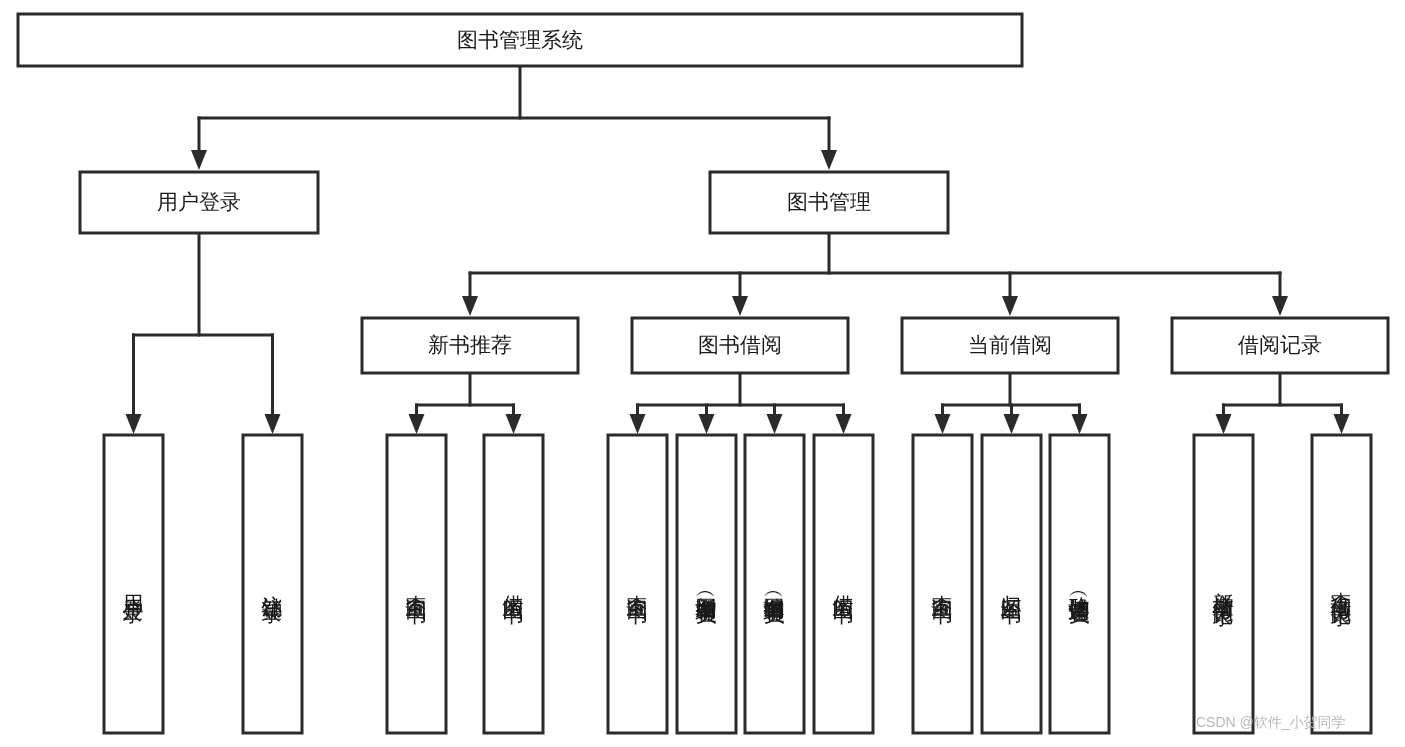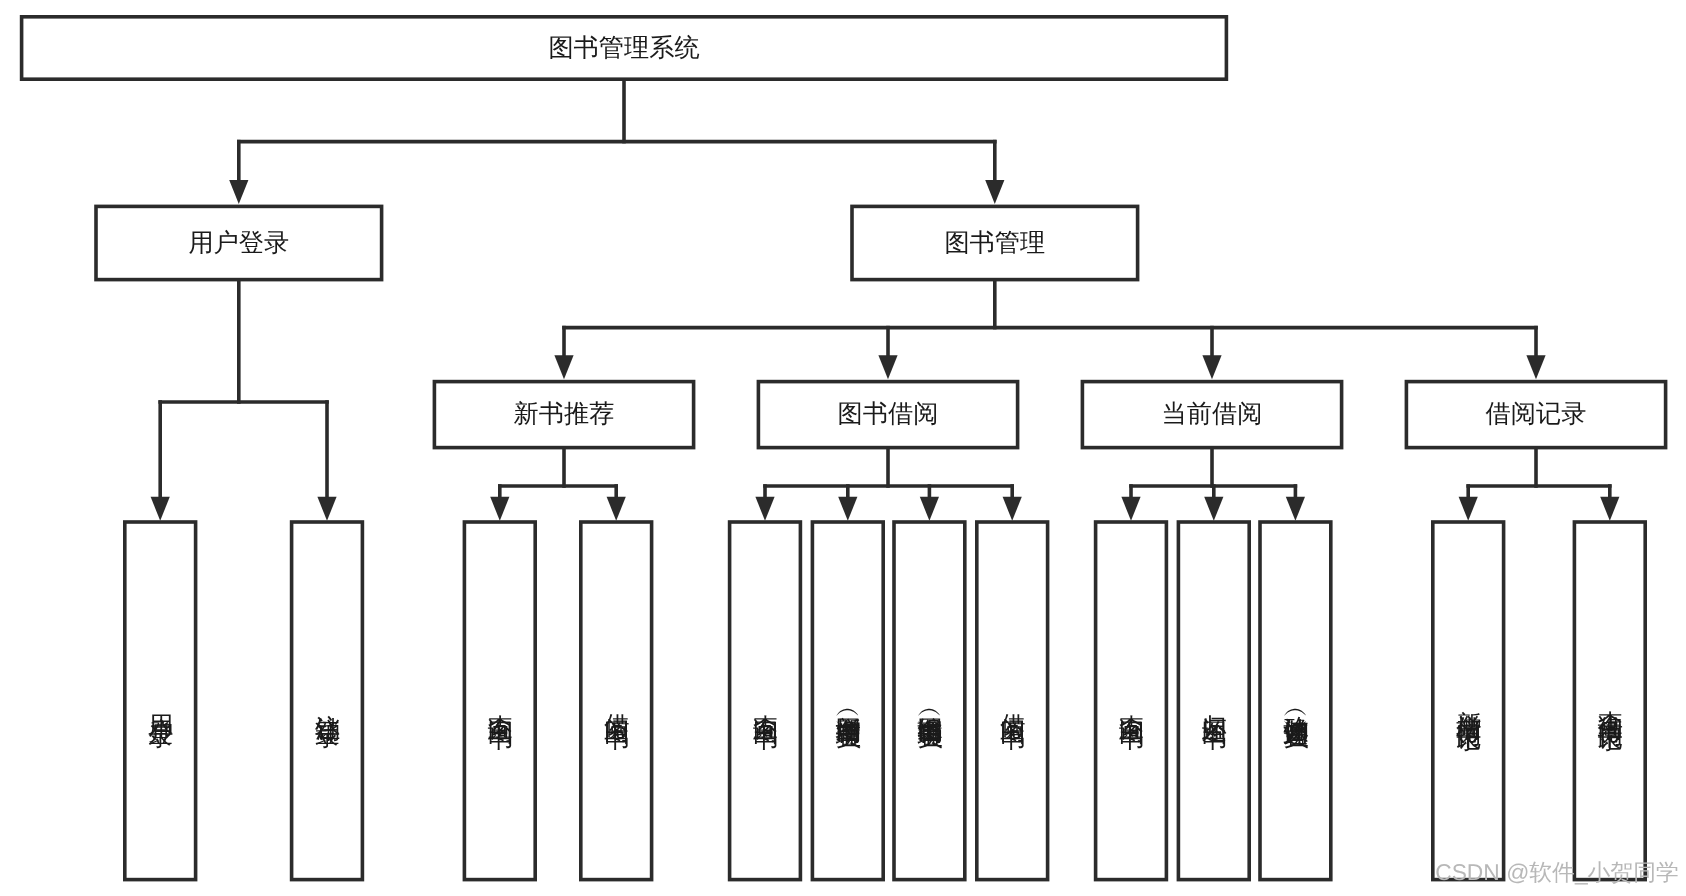--- a/index.html
+++ b/index.html
@@ -61,21 +61,21 @@
     display: flex;
     align-items: center;
     justify-content: center;
     text-align: center;
     white-space: nowrap;
     pointer-events: none;
   }
   .watermark {
     position: absolute;
     font-family: "Liberation Sans", "DejaVu Sans", sans-serif;
-    font-size: 19px;
+    font-size: 14px;
     color: #b8b8b8;
     white-space: nowrap;
     left: 1196px;
     top: 714px;
   }
 </style>
 </head>
 <body>
 
 <div id="diagram-root">

